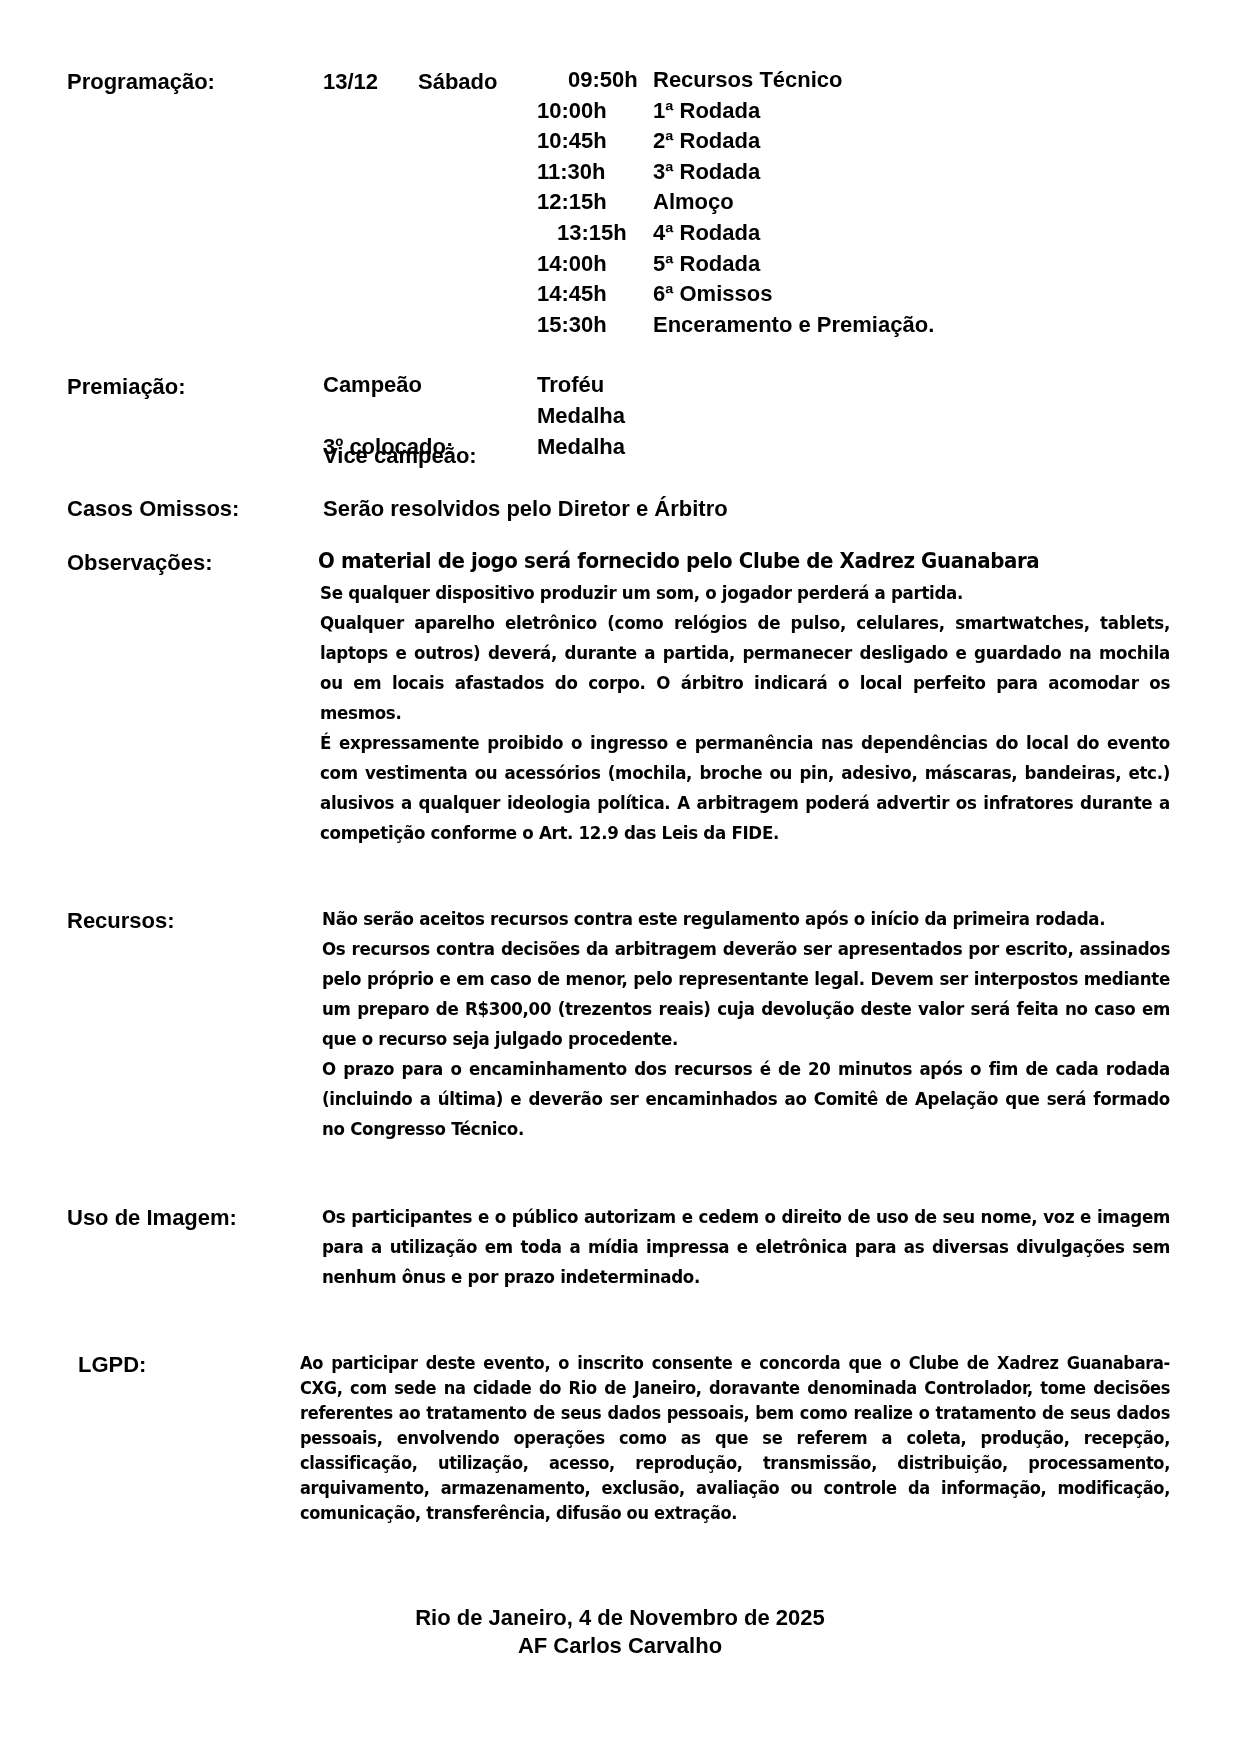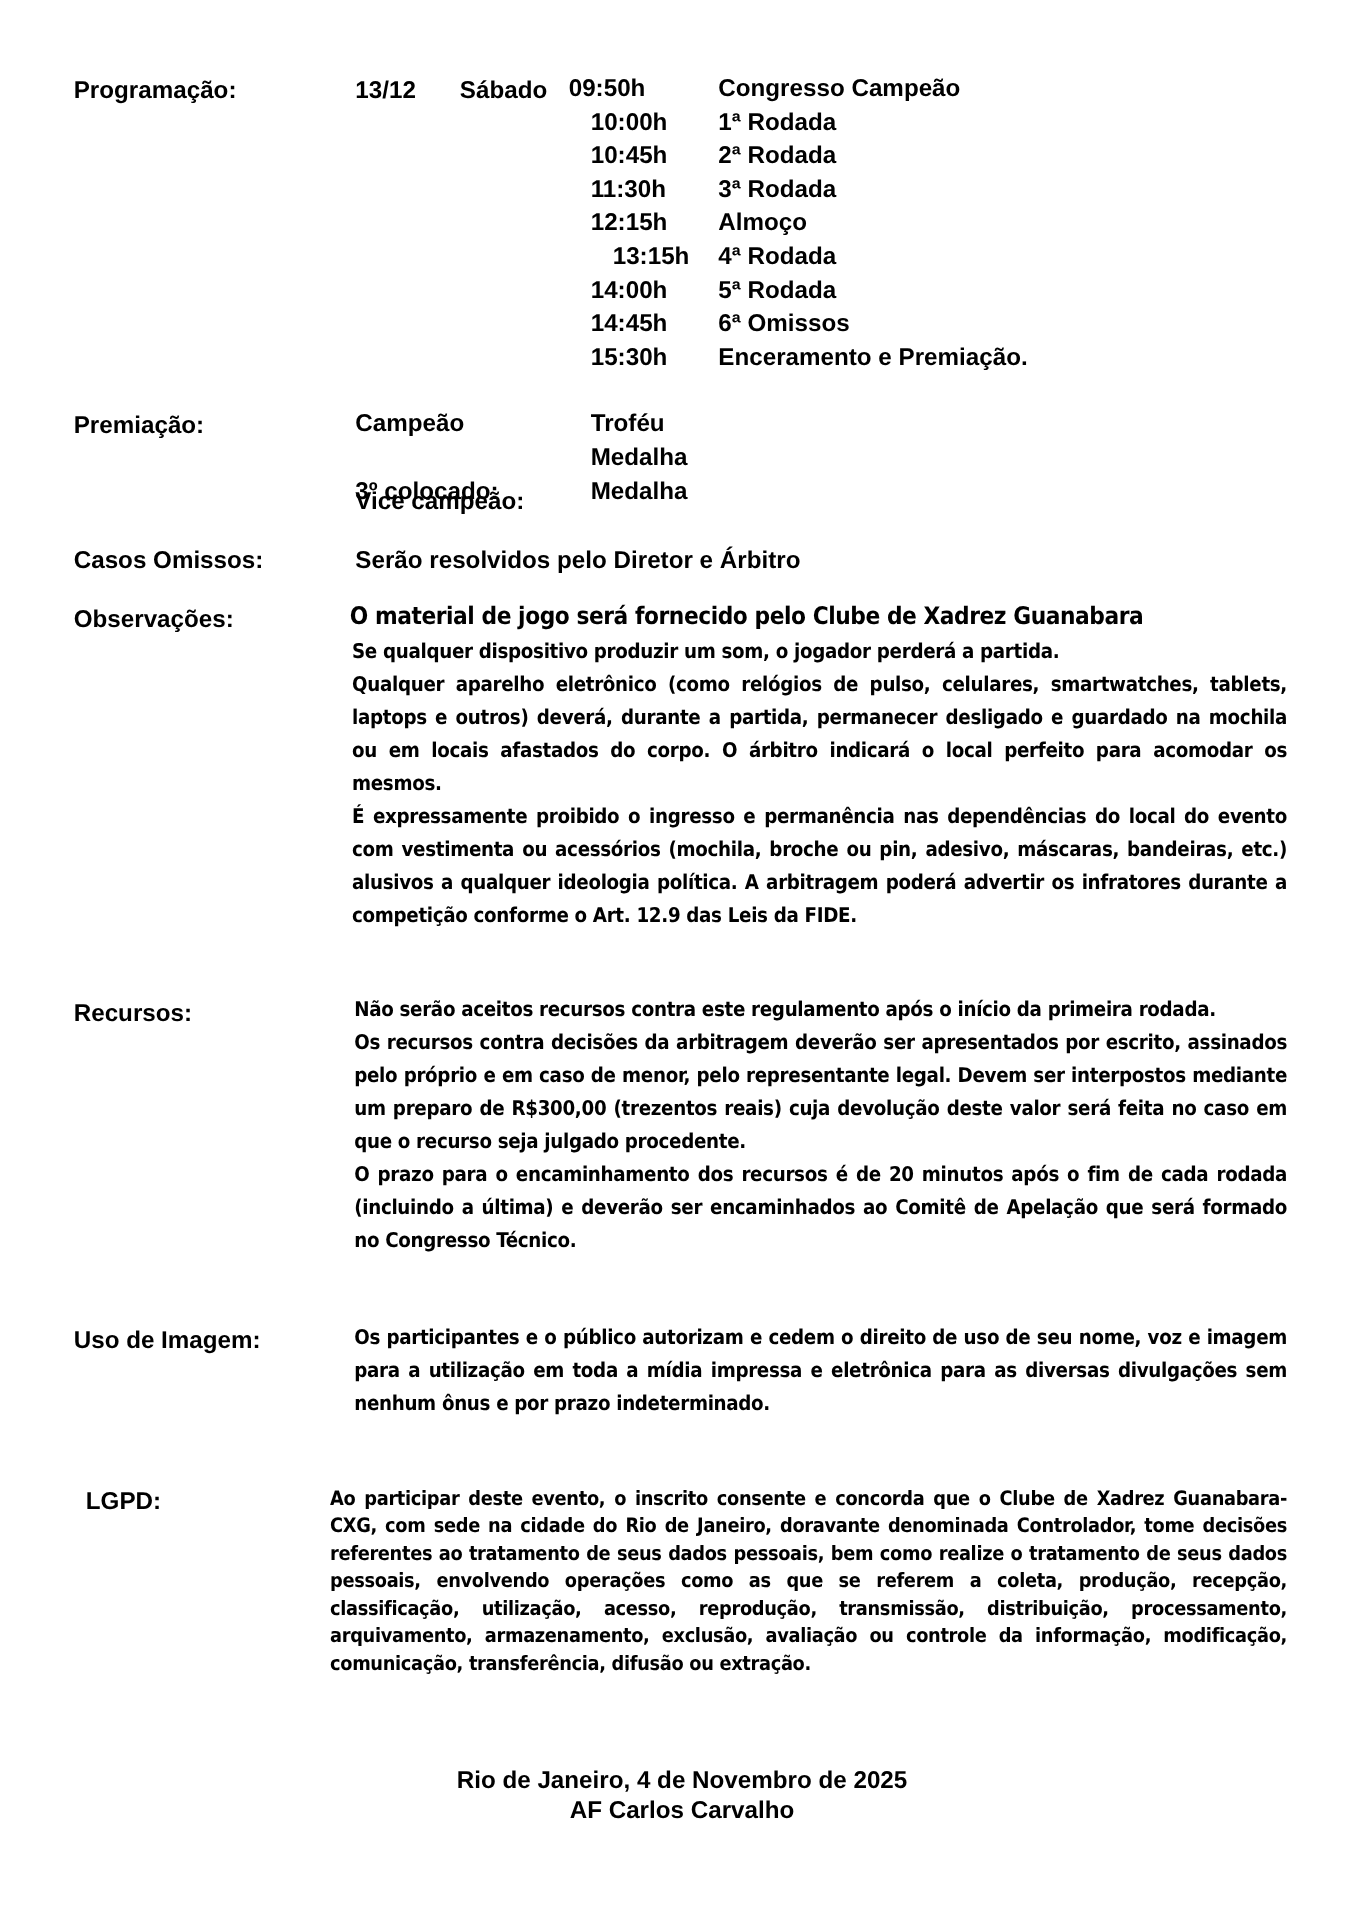--- a/index.html
+++ b/index.html
@@ -14,22 +14,22 @@
   .sig { font-size: 22px; text-align: center; width: 1240px; left: 0; line-height: 28px; }
 </style>
 </head>
 <body>
 
 <section>
   <div class="abs sans label" style="left:67px; top:69px;">Programação:</div>
   <div class="abs sans label" style="left:323px; top:69px;">13/12</div>
   <div class="abs sans label" style="left:418px; top:69px;">Sábado</div>
   <div id="schedule">
-      <div class="prog-row sans" style="left: 517px; top: 65px; text-align: right;">09:50h</div>
-      <div class="prog-row sans" style="left: 653px; top: 65px;">Congresso Campeão</div>
+      <div class="prog-row sans" style="left: 568px; top: 65px; text-align: right;">09:50h</div>
+      <div class="prog-row sans" style="left: 653px; top: 65px;">Recursos Técnico</div>
       <div class="prog-row sans" style="left: 537px; top: 95.6px;">10:00h</div>
       <div class="prog-row sans" style="left: 653px; top: 95.6px;">1ª Rodada</div>
       <div class="prog-row sans" style="left: 537px; top: 126.2px;">10:45h</div>
       <div class="prog-row sans" style="left: 653px; top: 126.2px;">2ª Rodada</div>
       <div class="prog-row sans" style="left: 537px; top: 156.8px;">11:30h</div>
       <div class="prog-row sans" style="left: 653px; top: 156.8px;">3ª Rodada</div>
       <div class="prog-row sans" style="left: 537px; top: 187.4px;">12:15h</div>
       <div class="prog-row sans" style="left: 653px; top: 187.4px;">Almoço</div>
       <div class="prog-row sans" style="left: 537px; top: 218px; margin-left: 20px;">13:15h</div>
       <div class="prog-row sans" style="left: 653px; top: 218px;">4ª Rodada</div>

